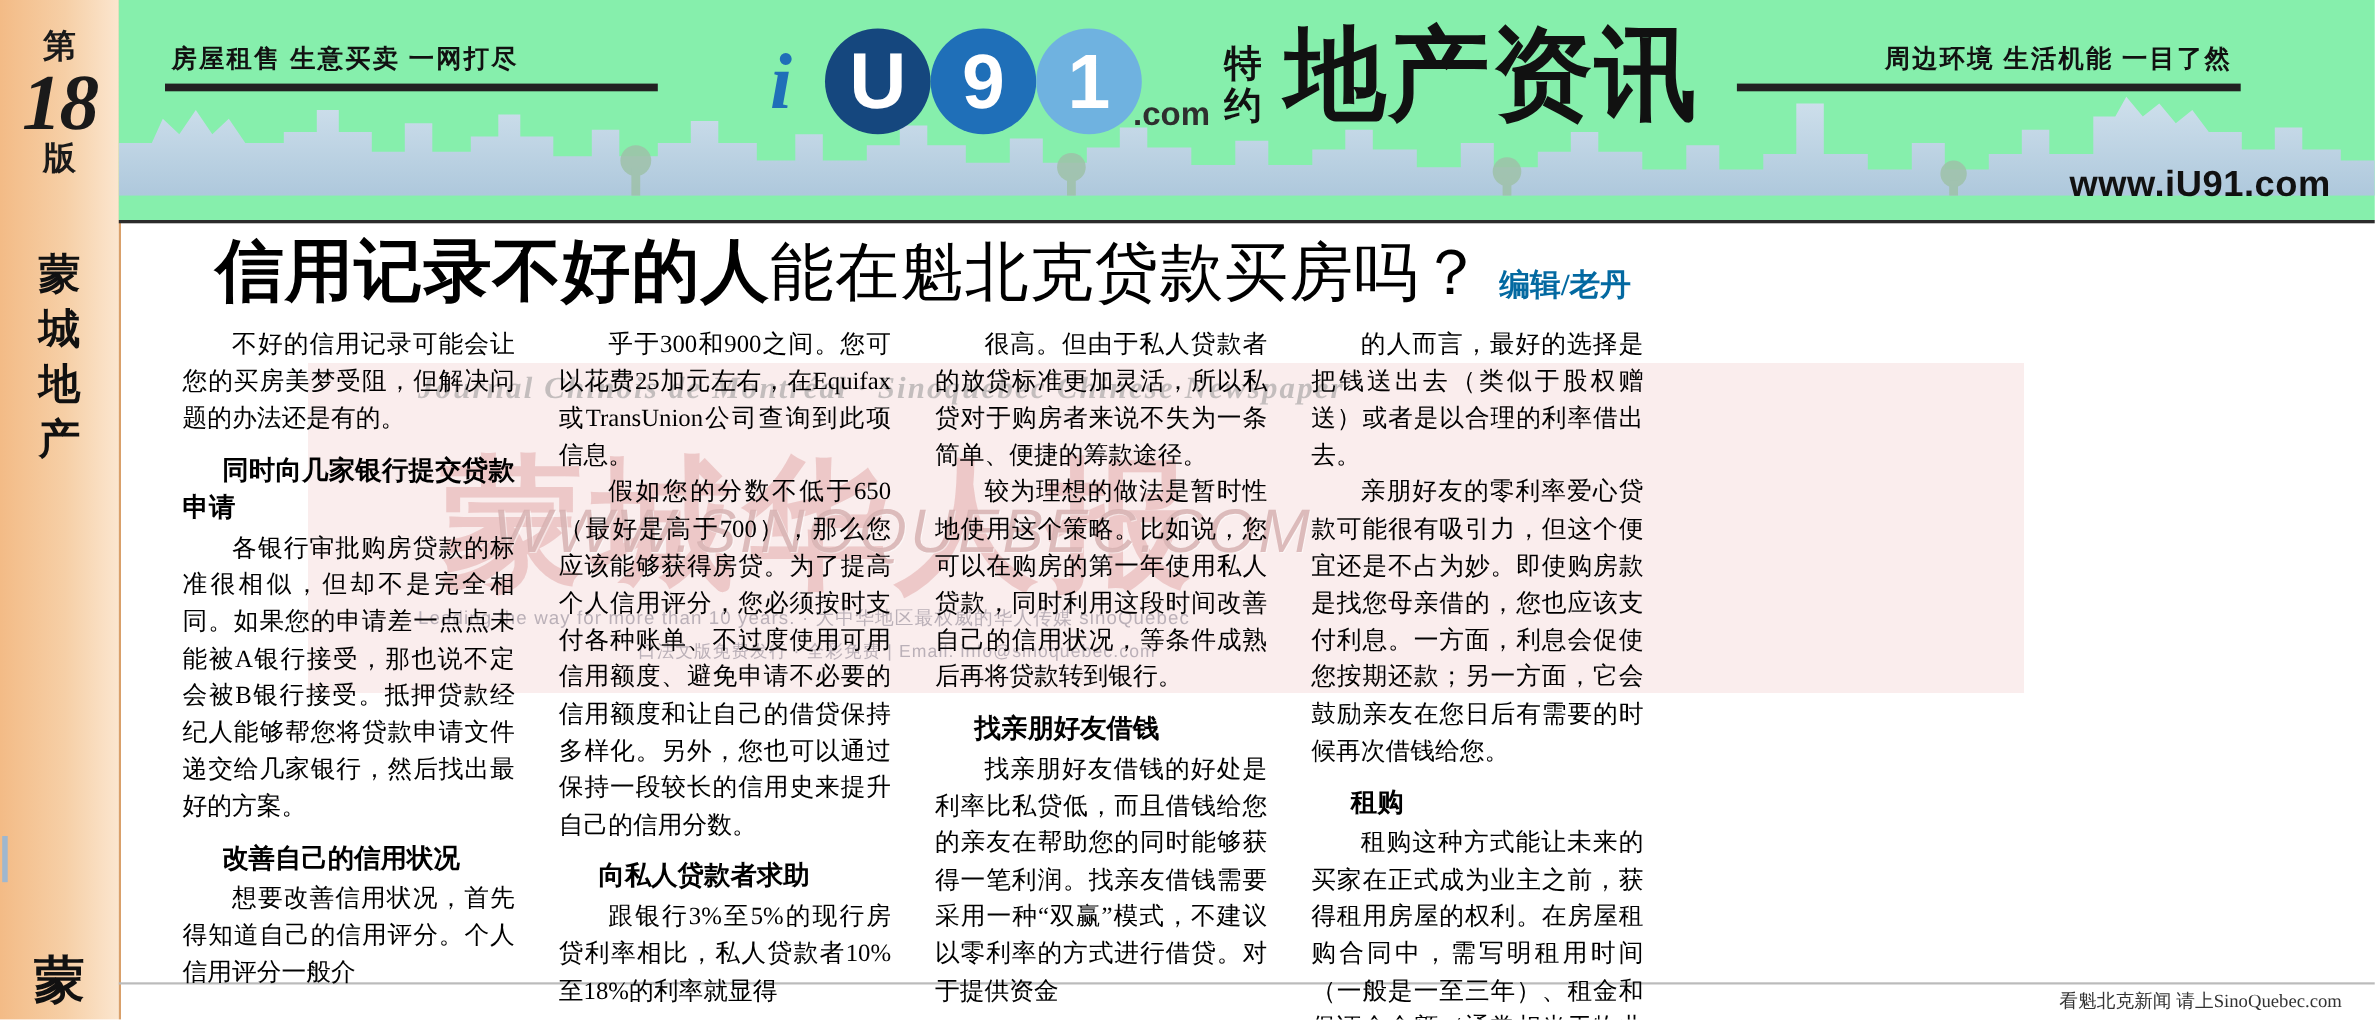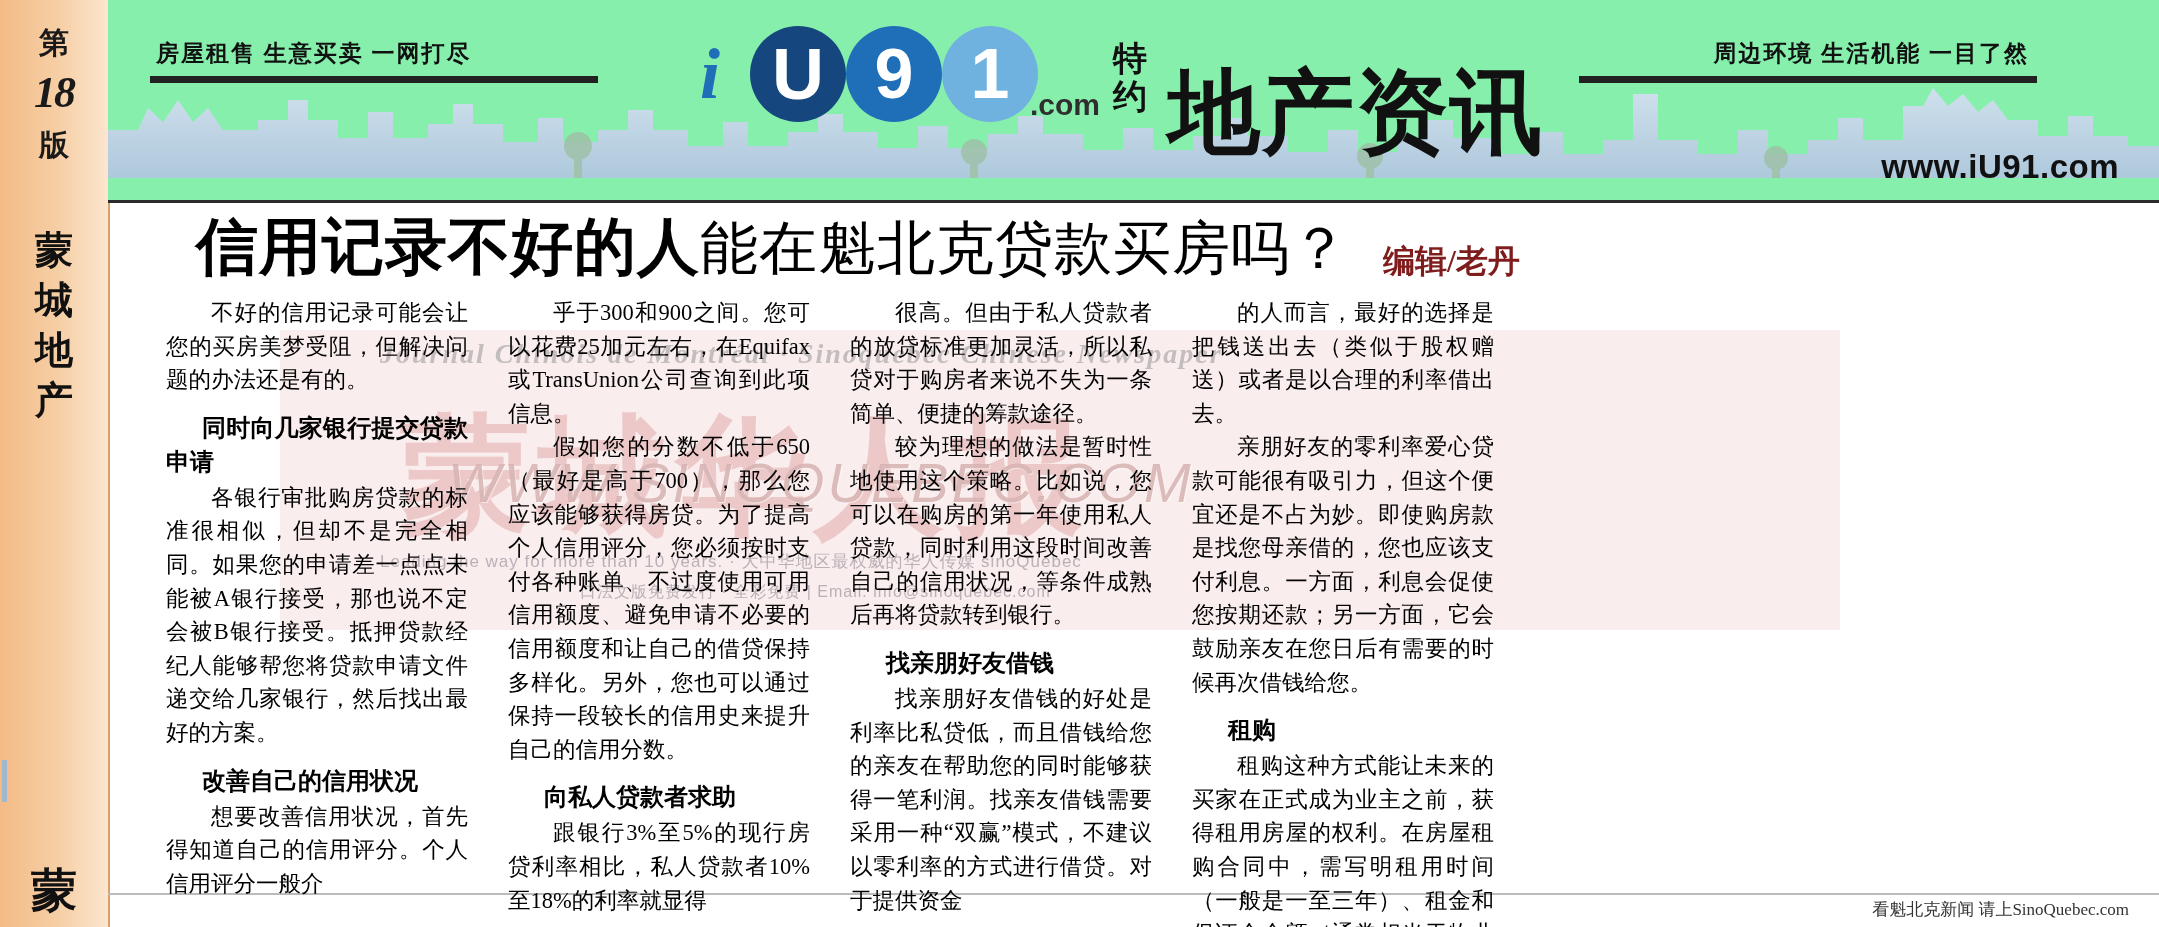--- a/index.html
+++ b/index.html
@@ -39,21 +39,21 @@
     font-family: "Liberation Serif", serif;
     color: #1a1a1a;
   }
   .rail-pagenum .lbl-di {
     font-size: 30px;
     font-weight: bold;
     line-height: 34px;
     display: block;
   }
   .rail-pagenum .num {
-    font-size: 44px;
+    font-size: 72px;
     font-weight: bold;
     font-style: italic;
     line-height: 66px;
     display: block;
     letter-spacing: -2px;
   }
   .rail-pagenum .lbl-ban {
     font-size: 30px;
     font-weight: bold;
     line-height: 38px;
@@ -211,21 +211,20 @@
   .teyue span { display: block; }
   .masthead-title {
     position: absolute;
     left: 1060px; top: 18px;
     font-size: 92px;
     font-weight: bold;
     line-height: 100px;
     color: #111;
     letter-spacing: 2px;
     white-space: nowrap;
-    margin-top: 45px;
   }
   .site-url {
     position: absolute;
     right: 40px; top: 148px;
     font-family: "Liberation Sans", sans-serif;
     font-weight: bold;
     font-size: 33px;
     color: #111;
     letter-spacing: 0.5px;
   }
@@ -258,24 +257,23 @@
     margin-left: 48px;
   }
   .headline .h-reg {
     font-weight: normal;
     font-size: 58px;
     letter-spacing: 1px;
   }
   .byline {
     position: absolute;
     left: 1235px; top: 28px;
-    font-size: 32px;
-    font-weight: bold;
-    color: #7f1d1d;
-    margin-left: 20px;
+    font-size: 28px;
+    font-weight: bold;
+    color: #0369a1;
   }
 
   
   .watermark {
     position: absolute;
     left: 280px;
     top: 330px;
     width: 1560px;
     height: 300px;
     pointer-events: none;

